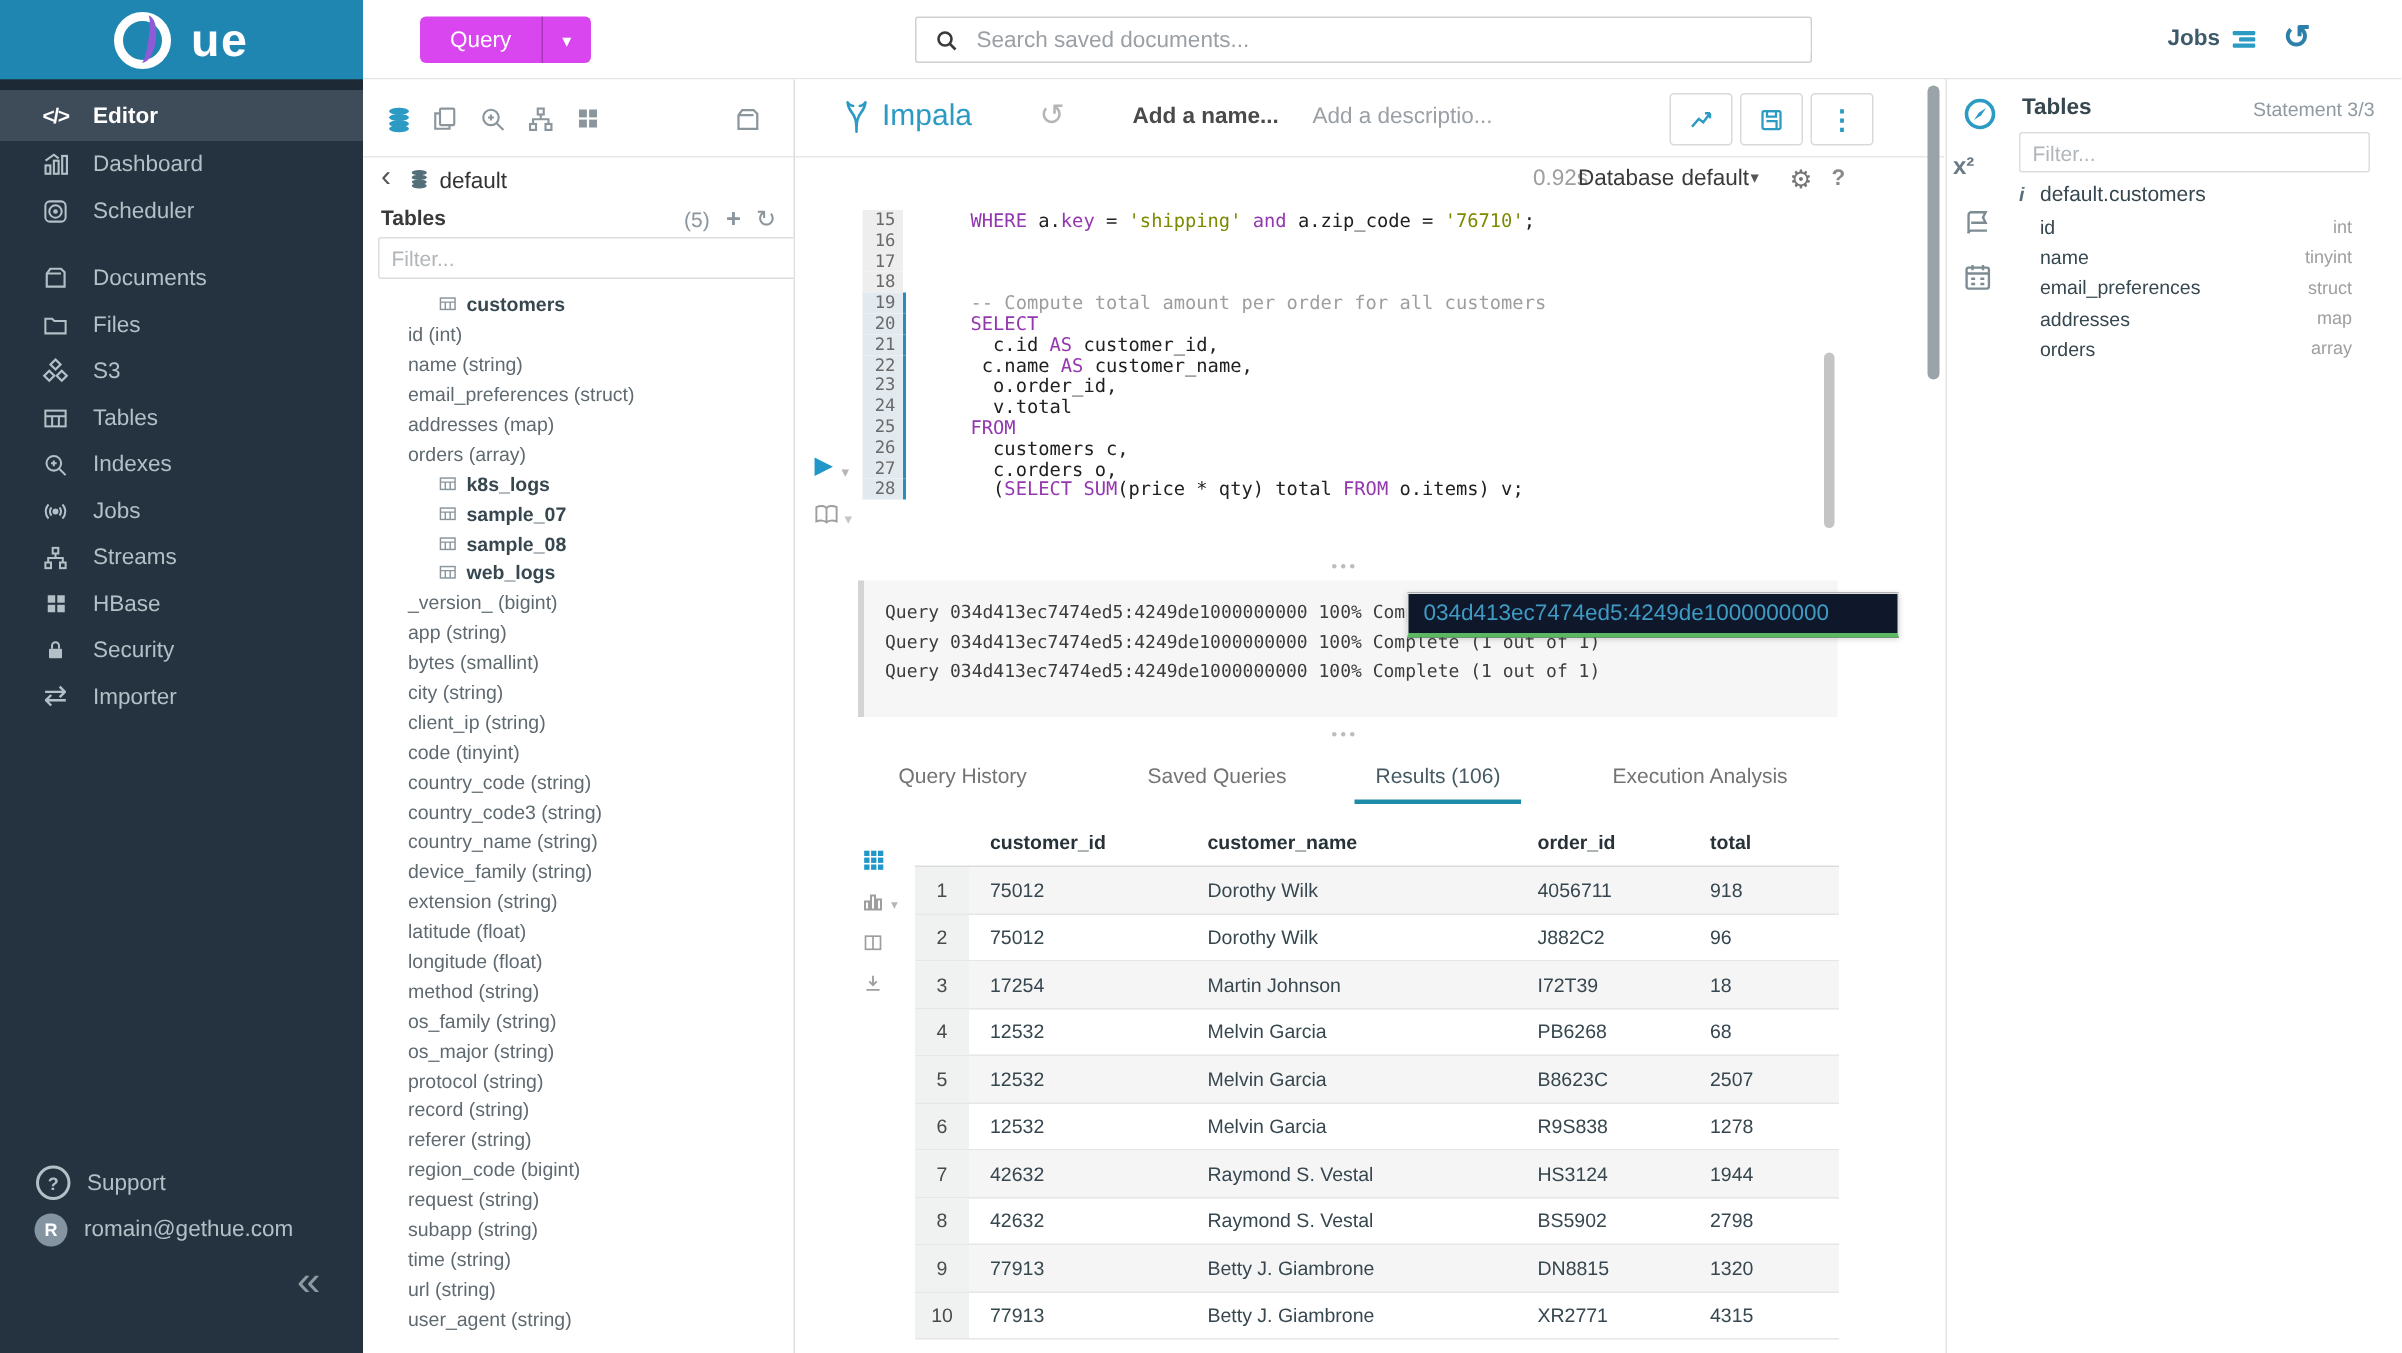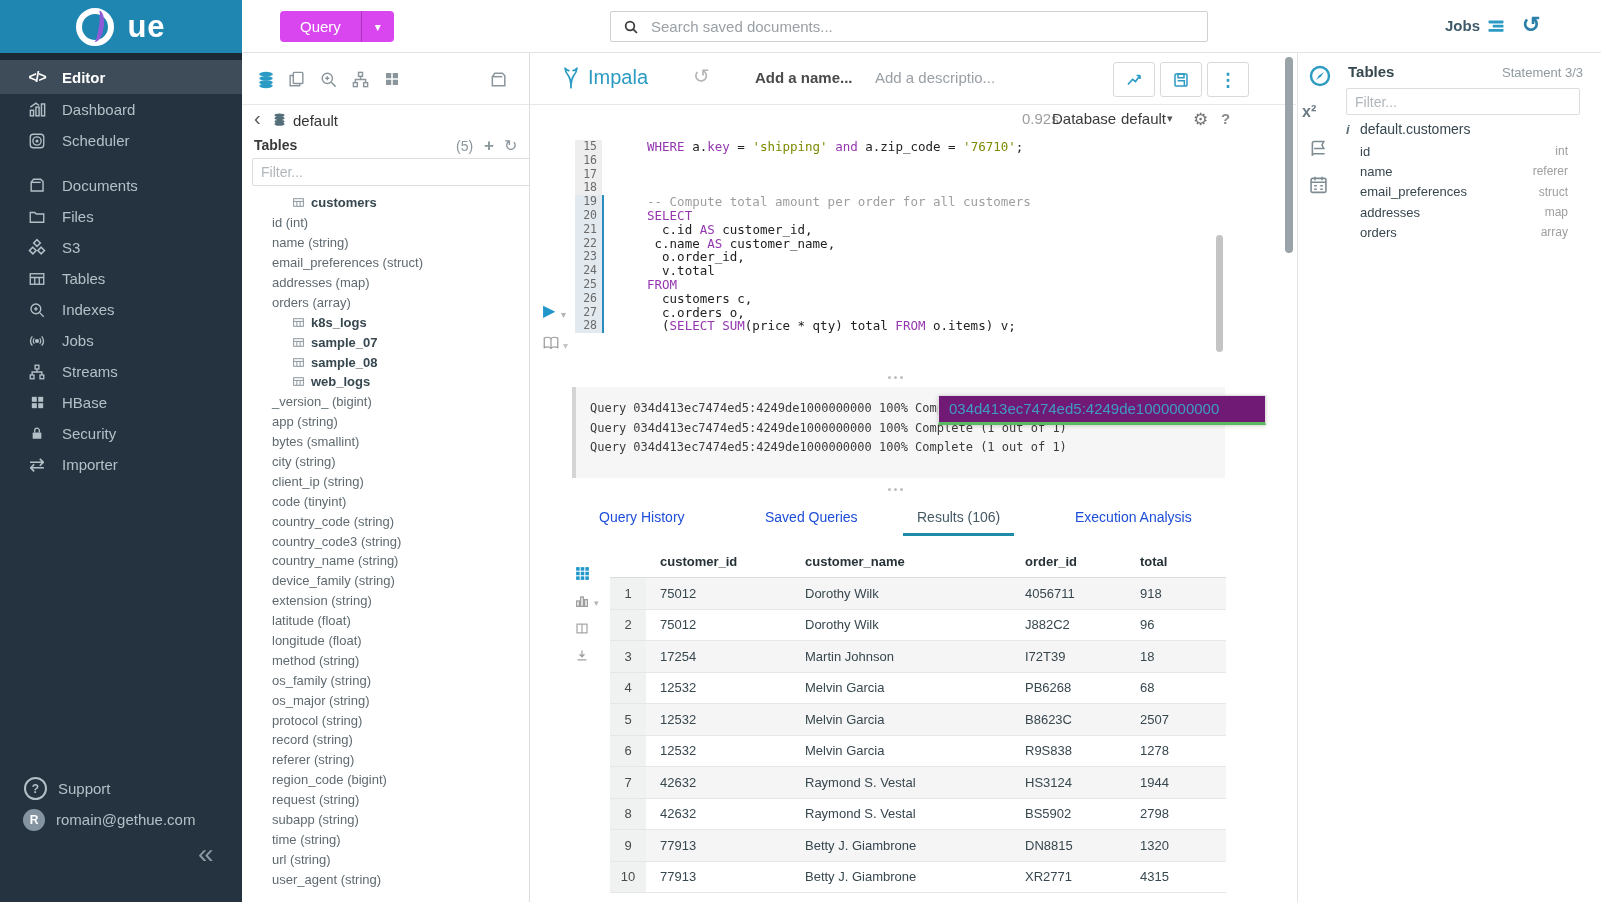--- a/index.html
+++ b/index.html
@@ -93,25 +93,25 @@
   .play{position:absolute;left:13px;top:250px;color:#2196c9;font-size:16px;cursor:pointer;line-height:1;}
   .play-caret{position:absolute;left:31px;top:256px;color:#b5b5b5;font-size:10px;cursor:pointer;}
   .book{position:absolute;left:11px;top:281px;color:#9e9e9e;cursor:pointer;}
   .book-caret{position:absolute;left:33px;top:287px;color:#c5c5c5;font-size:10px;cursor:pointer;}
   .codescroll{position:absolute;left:686px;top:182px;width:7px;height:117px;background:#c4c4c4;border-radius:4px;cursor:pointer;}
   .dots{position:absolute;left:358px;display:flex;gap:3px;cursor:row-resize;}
   .dots i{width:3px;height:3px;border-radius:50%;background:#bdbdbd;}
   .logbox{position:absolute;left:42px;top:334px;width:653px;height:91px;background:#f6f6f6;border-left:4px solid #d4d4d4;
           padding:12px 0 0 14px;box-sizing:border-box;}
   .logline{font-family:"DejaVu Sans Mono",monospace;font-size:12px;color:#3c3c3c;line-height:19.5px;white-space:pre;}
-  .tooltip{position:absolute;left:408px;top:342px;width:316px;height:26px;background:#701a75;border:1px solid #e0e0e0;
+  .tooltip{position:absolute;left:408px;top:342px;width:316px;height:26px;background:#0f172a;border:1px solid #e0e0e0;
            border-bottom:3px solid #5cb860;box-shadow:0 1px 4px rgba(0,0,0,.18);color:#3f9bc4;font-size:15px;
            line-height:26px;padding-left:10px;}
   .tabs{position:absolute;left:0;top:452px;width:766px;height:31px;}
-  .tab{position:absolute;top:0;height:28px;padding:0 14px;font-size:14px;color:#1d4ed8;cursor:pointer;line-height:24px;}
+  .tab{position:absolute;top:0;height:28px;padding:0 14px;font-size:14px;color:#737373;cursor:pointer;line-height:24px;}
   .tab.active{color:#455a64;border-bottom:3px solid #1e8ca8;}
   .r-ico{position:absolute;left:44px;color:#9e9e9e;cursor:pointer;}
   .r-ico.on{color:#2196c9;}
   .r-caret{position:absolute;left:64px;font-size:9px;color:#b5b5b5;}
   .rtable{position:absolute;left:80px;top:492px;width:616px;}
   .rrow{display:flex;height:31.5px;align-items:center;border-bottom:1px solid #e6e6e6;box-sizing:border-box;font-size:13px;color:#37474f;}
   .rrow.hdr{font-weight:bold;color:#263238;border-bottom:1px solid #dcdcdc;height:33px;}
   .rrow.odd{background:#f5f5f5;}
   .c-num{width:36px;align-self:stretch;display:flex;align-items:center;justify-content:center;background:#f0f1f1;color:#4a4a4a;}
   .rrow.hdr .c-num{background:transparent;}
@@ -760,21 +760,21 @@
     <span class="info-i">i</span>
     <span class="rp-table">default.customers</span>
   </div>
   <div class="rp-cols" id="rp-cols">
       <div class="rp-col">
         <span class="cn">id</span>
         <span class="ct">int</span>
       </div>
       <div class="rp-col">
         <span class="cn">name</span>
-        <span class="ct">referer</span>
+        <span class="ct">tinyint</span>
       </div>
       <div class="rp-col">
         <span class="cn">email_preferences</span>
         <span class="ct">struct</span>
       </div>
       <div class="rp-col">
         <span class="cn">addresses</span>
         <span class="ct">map</span>
       </div>
       <div class="rp-col">

